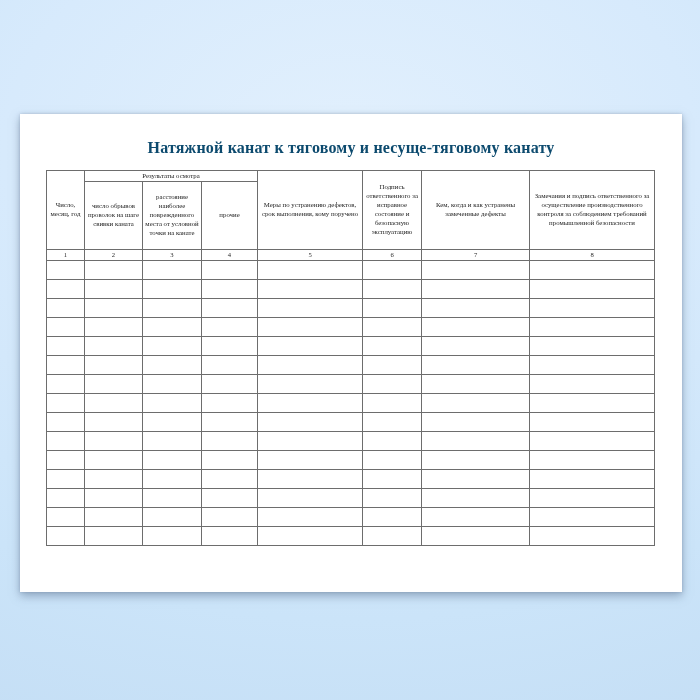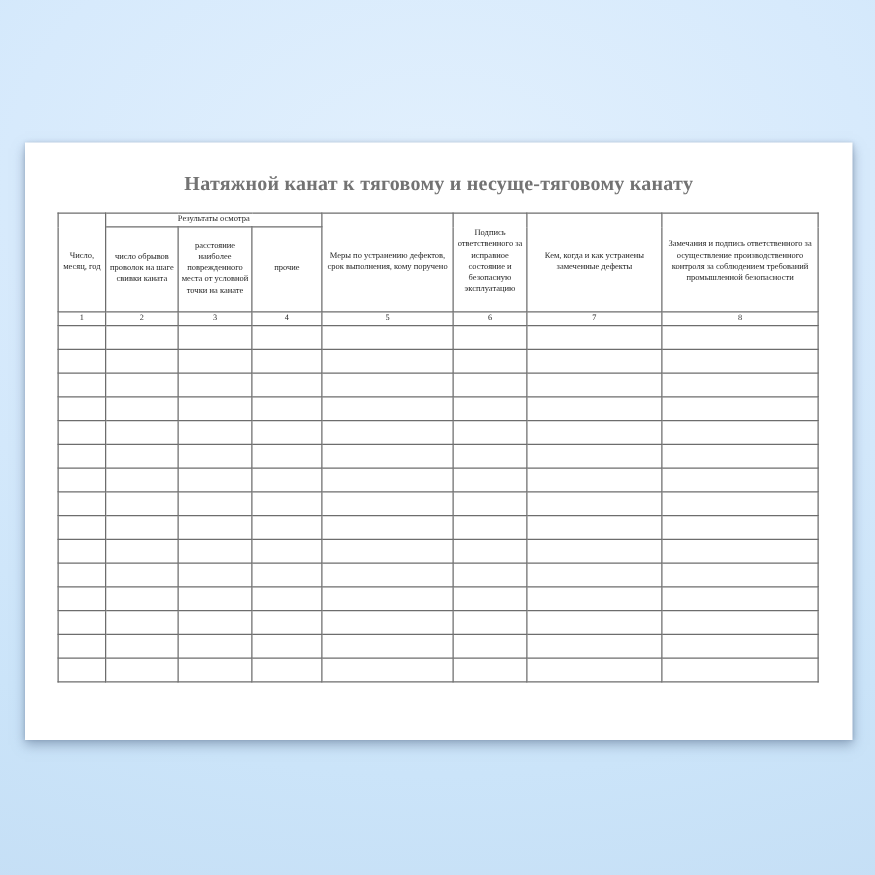--- a/index.html
+++ b/index.html
@@ -27,21 +27,21 @@
     box-shadow: 0 4px 9px rgba(96, 118, 148, 0.55), 0 0 3px rgba(96, 118, 148, 0.35);
   }
   .doc-title {
     position: absolute;
     top: 25px;
     left: 0;
     width: 100%;
     text-align: center;
     font-size: 16px;
     font-weight: bold;
-    color: #737373;
+    color: #0c4a6e;
     letter-spacing: 0.2px;
     white-space: nowrap;
   }
   table.journal {
     position: absolute;
     left: 26px;
     top: 56px;
     width: 608px;
     border-collapse: collapse;
     table-layout: fixed;

